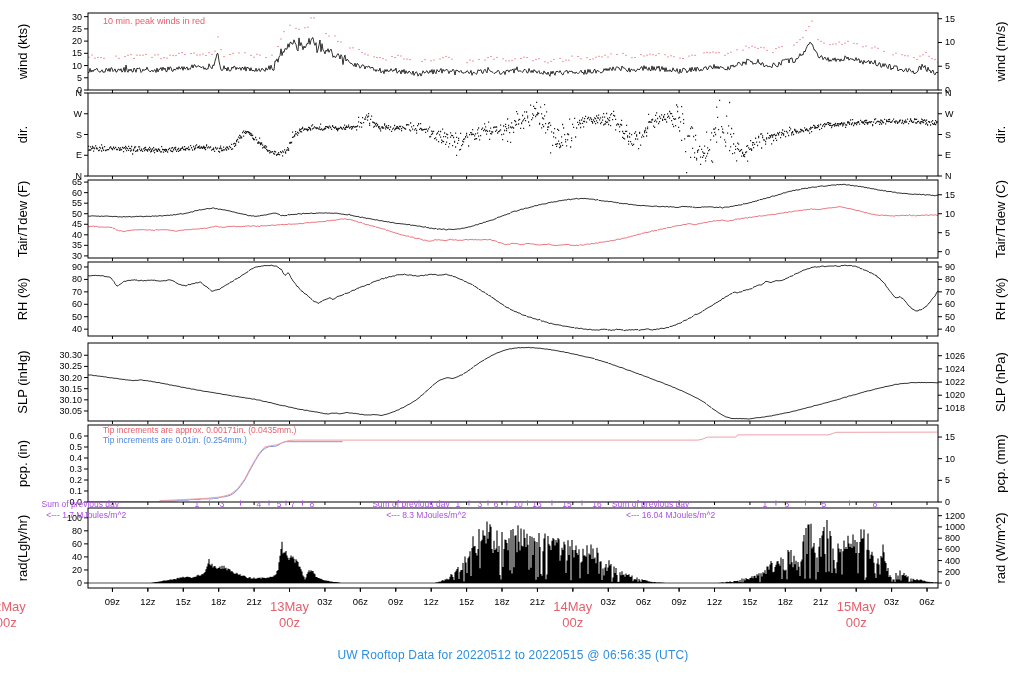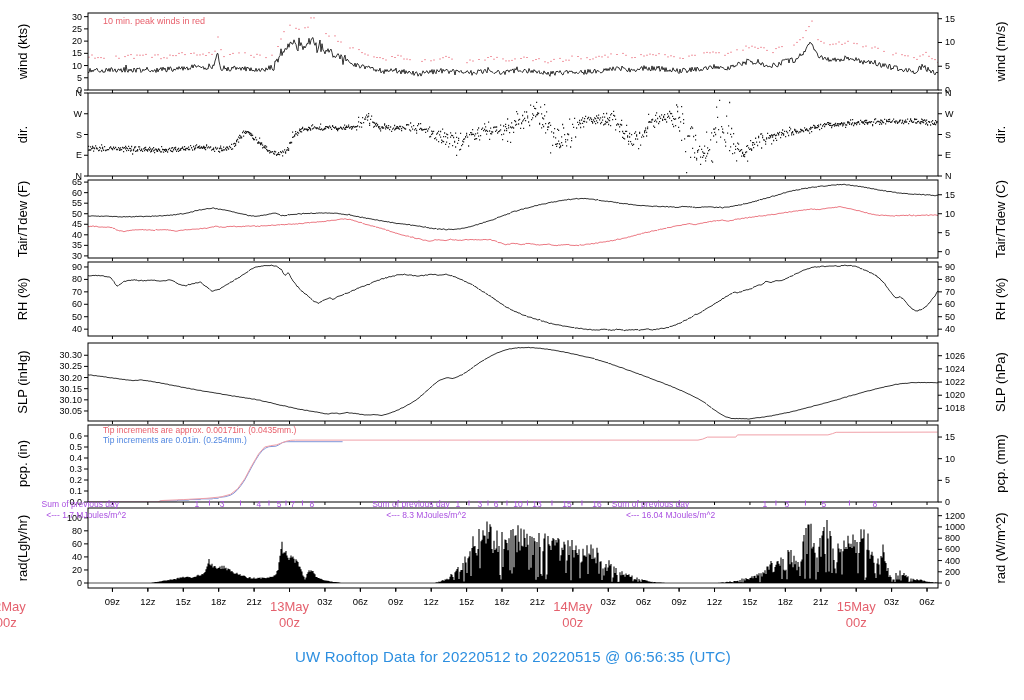--- a/index.html
+++ b/index.html
@@ -1,21 +1,21 @@
 <!DOCTYPE html>
 <html><head>
 <meta charset="utf-8">
 <style>
   html,body{margin:0;padding:0;background:#fff;}
   .stage{position:relative;width:1024px;height:700px;background:#fff;overflow:hidden;
          font-family:"Liberation Sans",sans-serif;}
   .stage svg{position:absolute;left:0;top:0;}
   svg text{font-family:"Liberation Sans",sans-serif;}
   .title{position:absolute;left:88px;width:850px;top:648px;text-align:center;
-         font-size:15px;letter-spacing:0.2px;}
+         font-size:12px;letter-spacing:0.2px;}
 </style>
 </head>
 <body>
 
 <div class="stage">
   <svg id="chart" width="1024" height="700" viewBox="0 0 1024 700">
       <g>
         <clipPath id="clip-wind">
           <rect x="88" y="13" width="850" height="77"></rect>
         </clipPath>

